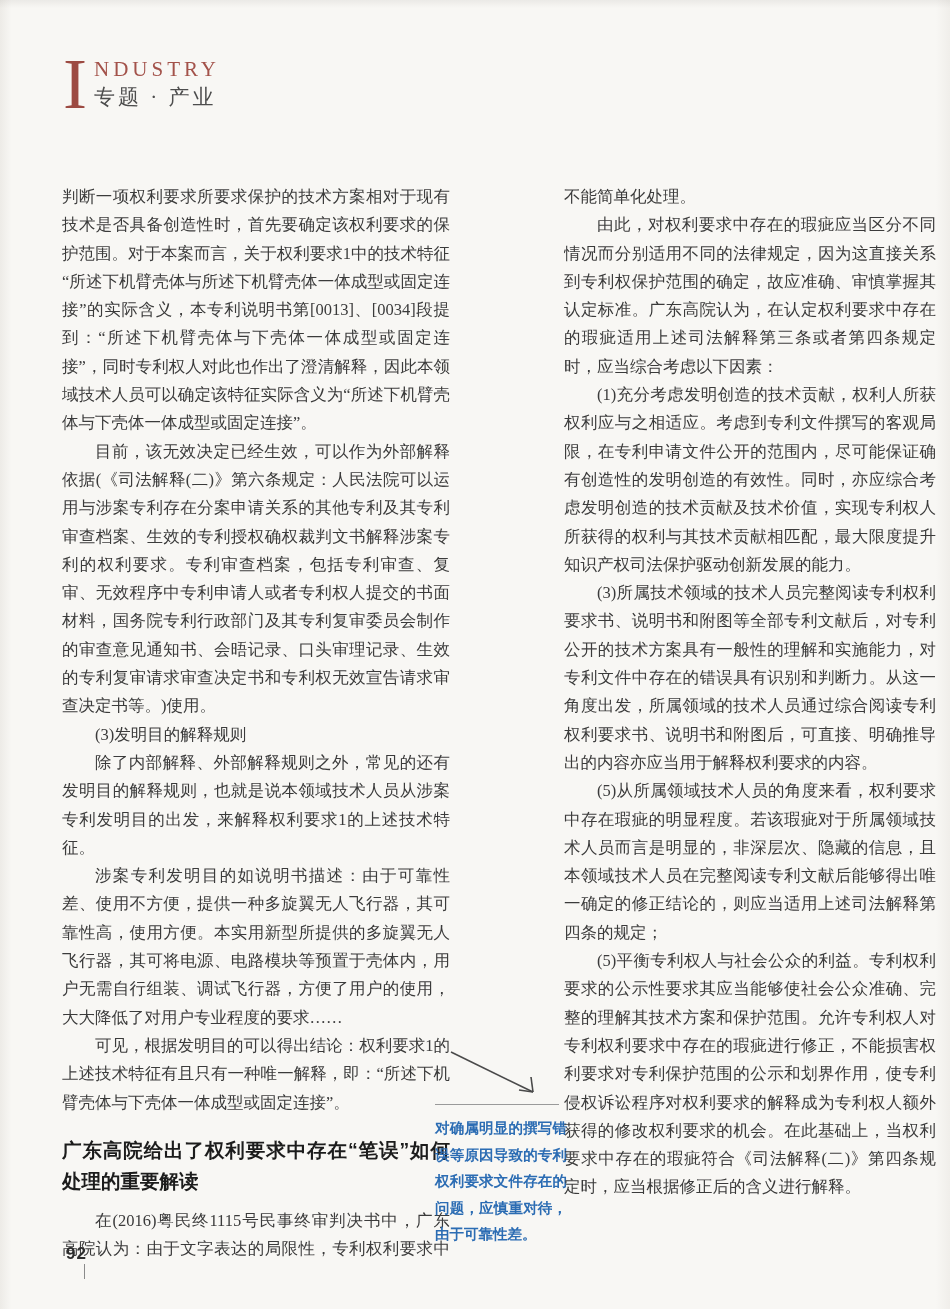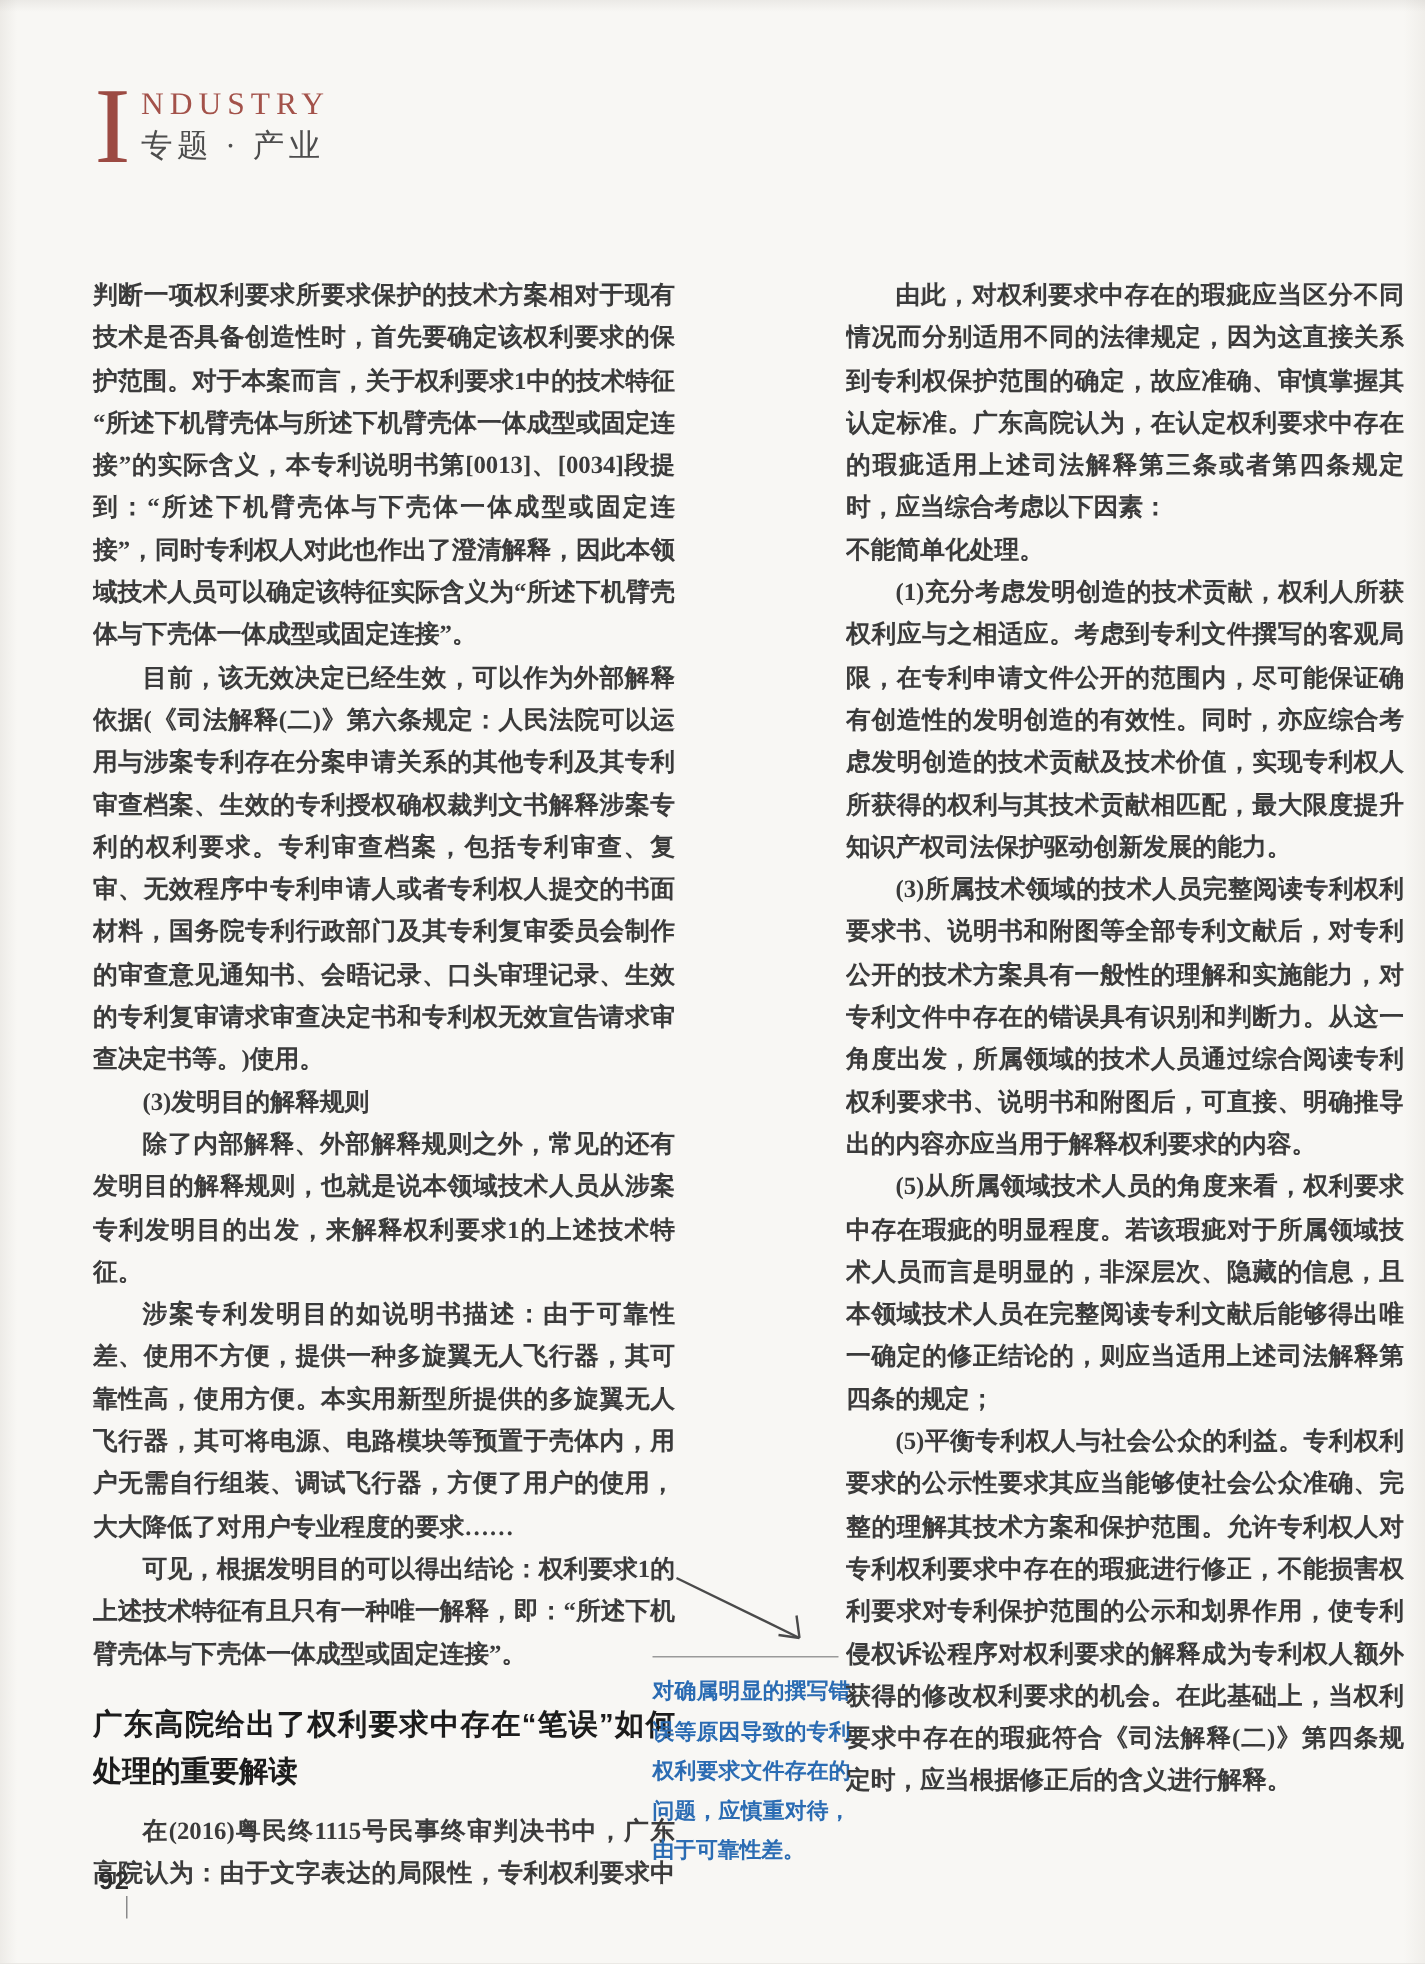--- a/index.html
+++ b/index.html
@@ -38,21 +38,20 @@
   
   .col{position:absolute;top:183px;overflow:hidden;height:1075px;}
   .col-left{left:62px;width:388px;}
   .col-right{left:564px;width:372px;}
   .body-p{
     margin:0;
     font-size:16.5px;line-height:28.3px;color:#3b3b3b;
     text-align:justify;text-justify:inter-character;
     word-break:break-all;
     text-indent:2em;
-    font-weight:bold;
   }
   .no-indent{text-indent:0;}
   .section-heading{
     margin:18px 0 10px 0;
     font-family:"Liberation Sans","DejaVu Sans",sans-serif;
     font-size:19.5px;line-height:31px;font-weight:bold;color:#1c1c1c;
     text-align:justify;word-break:break-all;
   }
 
   
@@ -102,22 +101,22 @@
     <svg class="pq-arrow" width="120" height="50" viewBox="0 0 120 50">
       <line x1="10" y1="4" x2="92" y2="44" stroke="#4a4a4a" stroke-width="1.6"></line>
       <line x1="92" y1="44" x2="78" y2="42" stroke="#4a4a4a" stroke-width="1.6"></line>
       <line x1="92" y1="44" x2="90" y2="29" stroke="#4a4a4a" stroke-width="1.6"></line>
     </svg>
     <div class="pq-rule"></div>
     <p class="pq-text">对确属明显的撰写错误等原因导致的专利权利要求文件存在的问题，应慎重对待，由于可靠性差。</p>
   </aside>
 
   <section class="col col-right">
+    <p class="body-p no-indent">不能简单化处理。</p>
     <p class="body-p">由此，对权利要求中存在的瑕疵应当区分不同情况而分别适用不同的法律规定，因为这直接关系到专利权保护范围的确定，故应准确、审慎掌握其认定标准。广东高院认为，在认定权利要求中存在的瑕疵适用上述司法解释第三条或者第四条规定时，应当综合考虑以下因素：</p>
-    <p class="body-p no-indent">不能简单化处理。</p>
     <p class="body-p">(1)充分考虑发明创造的技术贡献，权利人所获权利应与之相适应。考虑到专利文件撰写的客观局限，在专利申请文件公开的范围内，尽可能保证确有创造性的发明创造的有效性。同时，亦应综合考虑发明创造的技术贡献及技术价值，实现专利权人所获得的权利与其技术贡献相匹配，最大限度提升知识产权司法保护驱动创新发展的能力。</p>
     <p class="body-p">(3)所属技术领域的技术人员完整阅读专利权利要求书、说明书和附图等全部专利文献后，对专利公开的技术方案具有一般性的理解和实施能力，对专利文件中存在的错误具有识别和判断力。从这一角度出发，所属领域的技术人员通过综合阅读专利权利要求书、说明书和附图后，可直接、明确推导出的内容亦应当用于解释权利要求的内容。</p>
     <p class="body-p">(5)从所属领域技术人员的角度来看，权利要求中存在瑕疵的明显程度。若该瑕疵对于所属领域技术人员而言是明显的，非深层次、隐藏的信息，且本领域技术人员在完整阅读专利文献后能够得出唯一确定的修正结论的，则应当适用上述司法解释第四条的规定；</p>
     <p class="body-p"><span>(5)平衡专利权人与社会公众的利益。专利权利要求的公示性要求其应当能够使社会公众准确、完整的理解其技术方案和保护范围。允许专利权人对专利权利要求中存在的瑕疵进行修正，不能损害权利要求对专利保护范围的公示和划界作用，使专利侵权诉讼程序对权利要求的解释成为专利权人额外获得的修改权利要求的机会。在此基础上，当权利要求中存在的瑕疵符合《司法解释(二)》第四条规定时，应当根据修正后的含义进行解释。</span></p>
   </section>
 
   <footer class="page-footer">
     <span class="page-num">92</span>
     <span class="footer-bar"></span>
   </footer>

